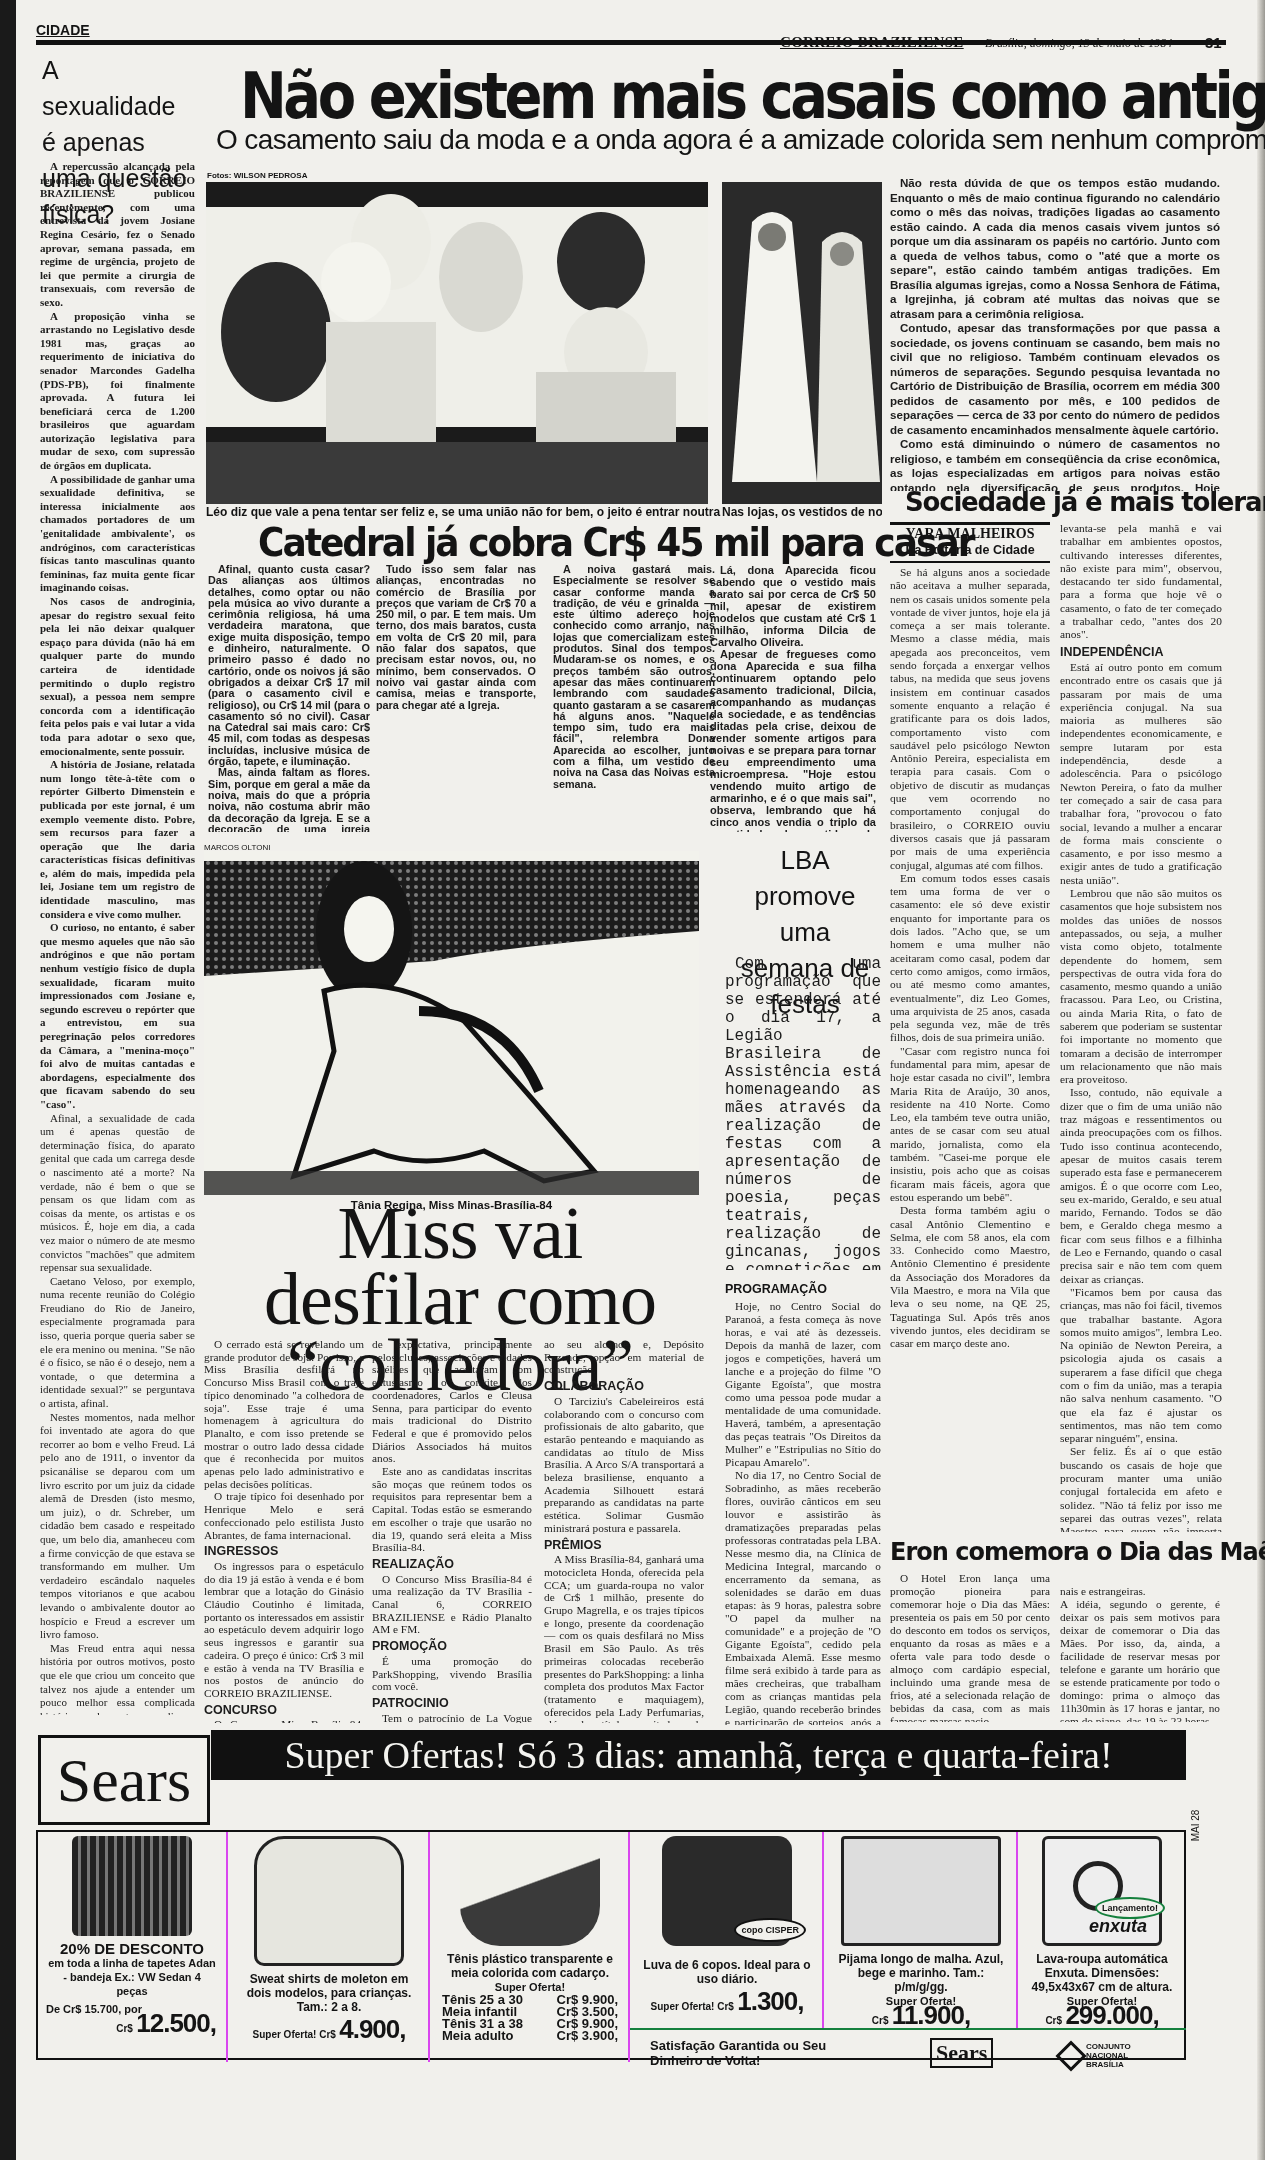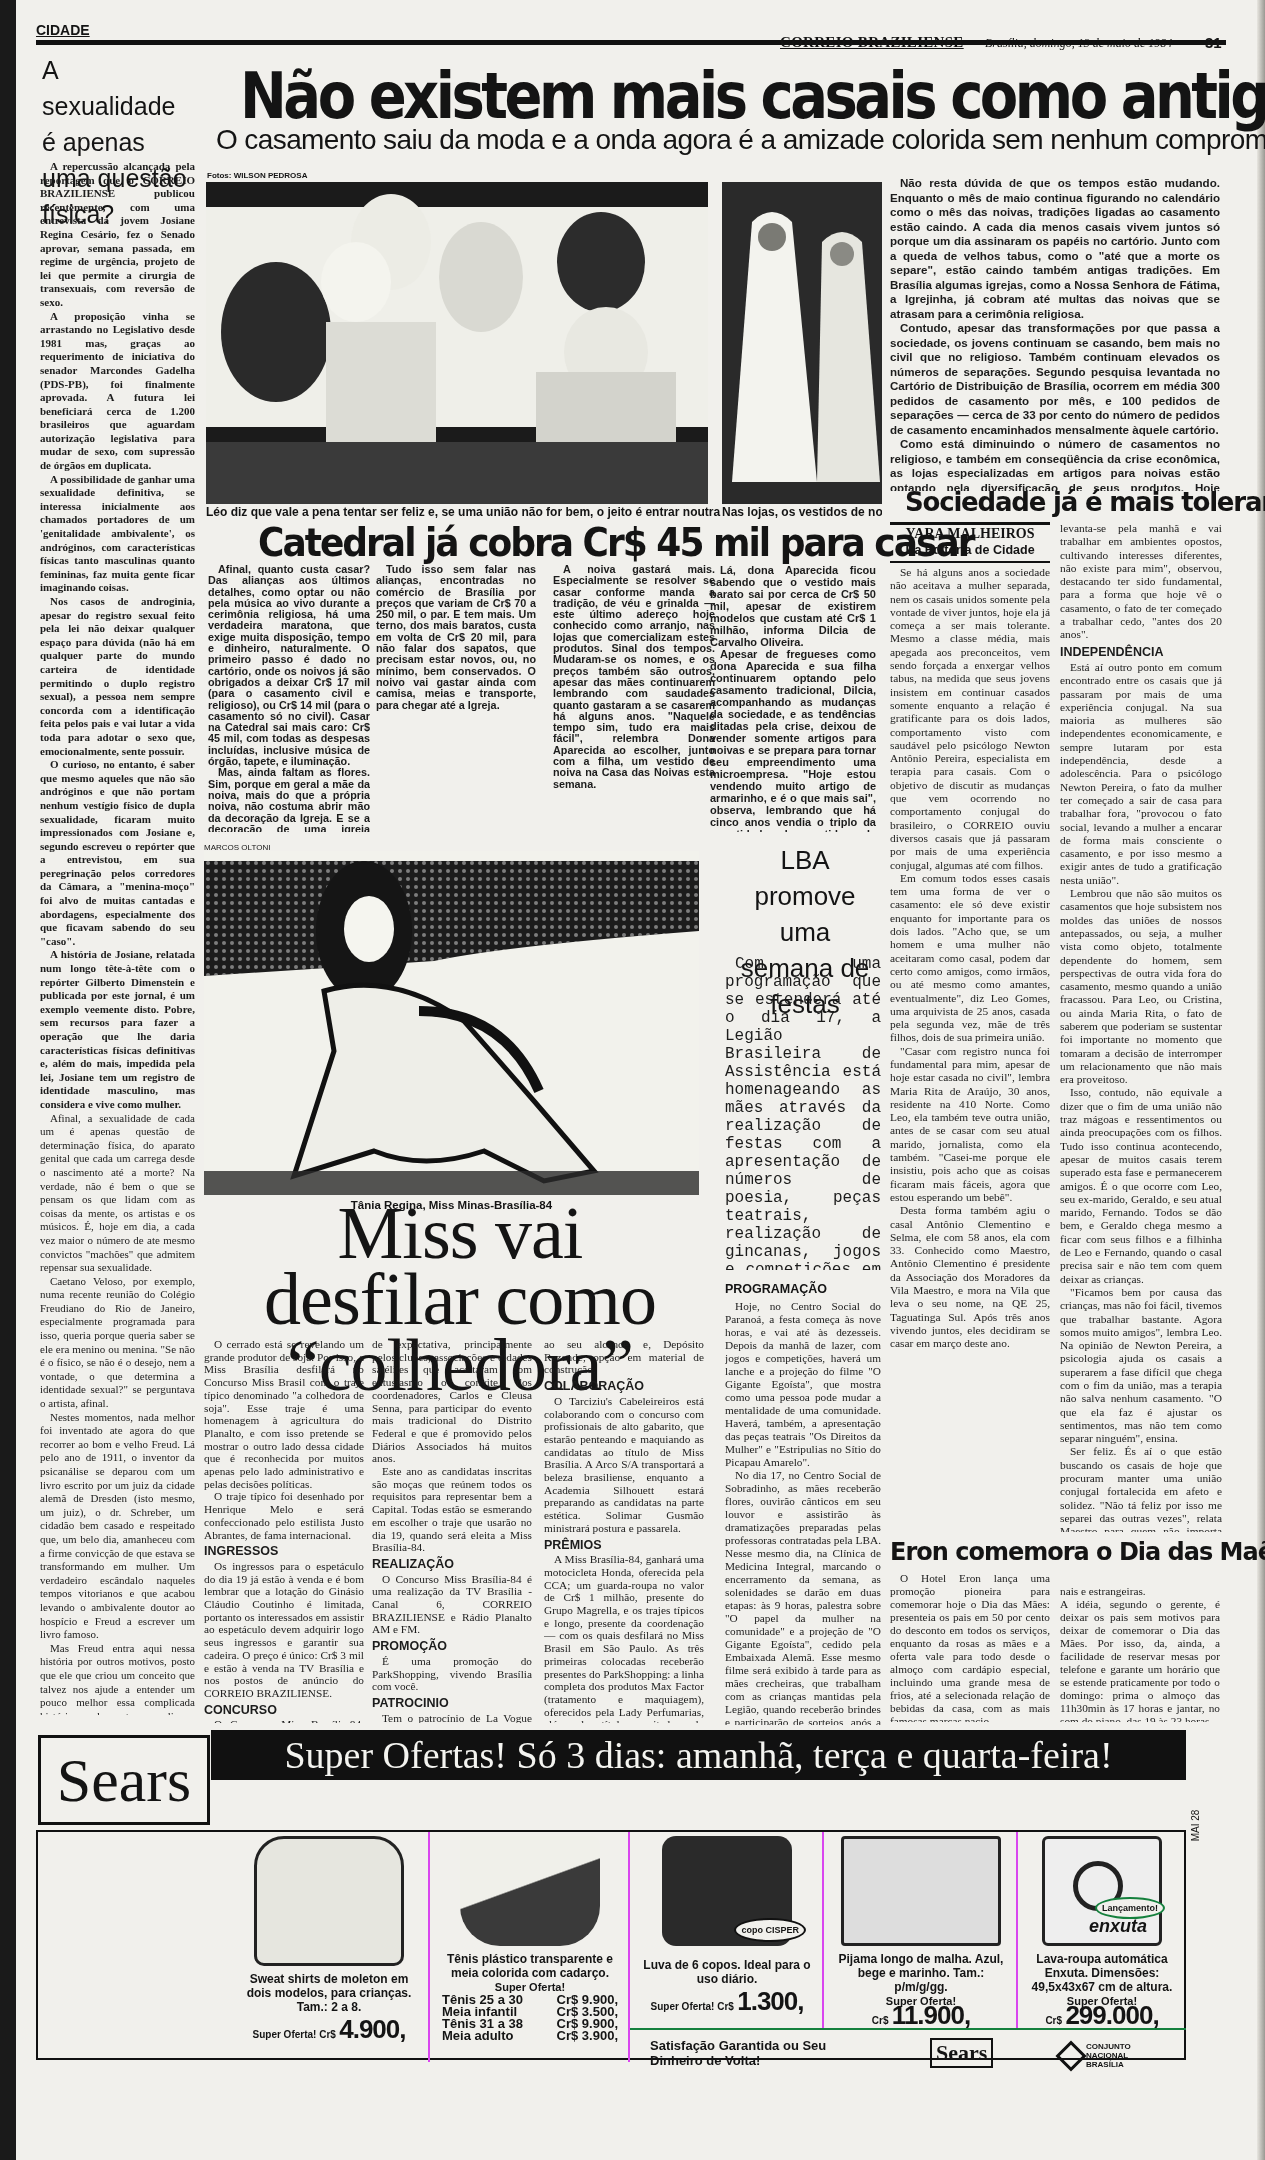--- a/index.html
+++ b/index.html
@@ -57,22 +57,22 @@
 
 <div class="abs head-main">Não existem mais casais como antigamente</div>
 <div class="abs head-sub">O casamento saiu da moda e a onda agora é a amizade colorida sem nenhum compromisso</div>
 
 <div class="abs side-head">A sexualidade é apenas uma questão física?</div>
 <div class="abs col-text" style="left:40px;top:160px;width:155px;height:1555px;font-size:11px;line-height:13.6px;">
   <p>A repercussão alcançada pela reportagem que o CORREIO BRAZILIENSE publicou recentemente, com uma entrevista da jovem Josiane Regina Cesário, fez o Senado aprovar, semana passada, em regime de urgência, projeto de lei que permite a cirurgia de transexuais, com reversão de sexo.</p>
   <p>A proposição vinha se arrastando no Legislativo desde 1981 mas, graças ao requerimento de iniciativa do senador Marcondes Gadelha (PDS-PB), foi finalmente aprovada. A futura lei beneficiará cerca de 1.200 brasileiros que aguardam autorização legislativa para mudar de sexo, com supressão de órgãos em duplicata.</p>
   <p>A possibilidade de ganhar uma sexualidade definitiva, se interessa inicialmente aos chamados portadores de um 'genitalidade ambivalente', os andróginos, com características físicas tanto masculinas quanto femininas, faz muita gente ficar imaginando coisas.</p>
   <p>Nos casos de androginia, apesar do registro sexual feito pela lei não deixar qualquer espaço para dúvida (não há em qualquer parte do mundo carteira de identidade permitindo o duplo registro sexual), a pessoa nem sempre concorda com a identificação feita pelos pais e vai lutar a vida toda para adotar o sexo que, emocionalmente, sente possuir.</p>
+  <p>A história de Josiane, relatada num longo tête-à-tête com o repórter Gilberto Dimenstein e publicada por este jornal, é um exemplo veemente disto. Pobre, sem recursos para fazer a operação que lhe daria características físicas definitivas e, além do mais, impedida pela lei, Josiane tem um registro de identidade masculino, mas considera e vive como mulher.</p>
   <p>O curioso, no entanto, é saber que mesmo aqueles que não são andróginos e que não portam nenhum vestígio físico de dupla sexualidade, ficaram muito impressionados com Josiane e, segundo escreveu o repórter que a entrevistou, em sua peregrinação pelos corredores da Câmara, a "menina-moço" foi alvo de muitas cantadas e abordagens, especialmente dos que ficavam sabendo do seu "caso".</p>
-  <p>A história de Josiane, relatada num longo tête-à-tête com o repórter Gilberto Dimenstein e publicada por este jornal, é um exemplo veemente disto. Pobre, sem recursos para fazer a operação que lhe daria características físicas definitivas e, além do mais, impedida pela lei, Josiane tem um registro de identidade masculino, mas considera e vive como mulher.</p>
   <p style="font-weight:400">Afinal, a sexualidade de cada um é apenas questão de determinação física, do aparato genital que cada um carrega desde o nascimento até a morte? Na verdade, não é bem o que se pensam os que lidam com as coisas da mente, os artistas e os músicos. É, hoje em dia, a cada vez maior o número de ate mesmo convictos "machões" que admitem repensar sua sexualidade.</p>
   <p style="font-weight:400">Caetano Veloso, por exemplo, numa recente reunião do Colégio Freudiano do Rio de Janeiro, especialmente programada para isso, queria porque queria saber se ele era menino ou menina. "Se não é o físico, se não é o desejo, nem a vontade, o que determina a identidade sexual?" se perguntava o artista, afinal.</p>
   <p style="font-weight:400">Nestes momentos, nada melhor foi inventado ate agora do que recorrer ao bom e velho Freud. Lá pelo ano de 1911, o inventor da psicanálise se deparou com um livro escrito por um juiz da cidade alemã de Dresden (isto mesmo, um juiz), o dr. Schreber, um cidadão bem casado e respeitado que, um belo dia, amanheceu com a firme convicção de que estava se transformando em mulher. Um verdadeiro escândalo naqueles tempos vitorianos e que acabou levando o ambivalente doutor ao hospício e Freud a escrever um livro famoso.</p>
   <p style="font-weight:400">Mas Freud entra aqui nessa história por outros motivos, posto que ele que criou um conceito que talvez nos ajude a entender um pouco melhor essa complicada história de transexualismo. Segundo sua teoria da sexualidade infantil, homens e mulheres manifestariam no começo de suas vidas uma sexualidade indefinida, muito capaz de perversão polimorfa que evitaria todas as partes do corpo humano e que só teria um definitivo a partir do período de socialização e da identificação dos meninos com a figura paterna e das meninas com a imagem de sua mãe. Uma questão de erotismo e, se ficam sabendo, que psicologicamente pode ser que proprietamente física.</p>
 
 </div>
 
 <div class="abs credit" style="left:207px;top:171px;">Fotos: WILSON PEDROSA</div>
 <div class="abs photo" style="left:206px;top:182px;width:502px;height:322px;">
   <svg width="502" height="322" viewBox="0 0 502 322">
@@ -208,20 +208,27 @@
 </div>
 <div class="abs col-text light" style="left:1060px;top:1572px;width:160px;height:150px;font-size:11.3px;line-height:13px;white-space:pre-line;">
   <p style="text-indent:0">nais e estrangeiras.
 A idéia, segundo o gerente, é deixar os pais sem motivos para deixar de comemorar o Dia das Mães. Por isso, da, ainda, a facilidade de reservar mesas por telefone e garante um horário que se estende praticamente por todo o domingo: prima o almoço das 11h30min às 17 horas e jantar, no som do piano, das 19 às 23 horas.</p>
 </div>
 
 <div class="abs ad">
   <div class="sears-logo">Sears</div>
   <div class="ad-banner">Super Ofertas! Só 3 dias: amanhã, terça e quarta-feira!</div>
   <div class="ad-frame">
+    <div class="ad-cell" style="left:0;width:190px;">
+      <div class="pic" style="width:120px;height:100px;border-radius:6px;background:repeating-linear-gradient(90deg,#222 0 6px,#777 6px 9px);"></div>
+      <div style="font-size:15px;">20% DE DESCONTO</div>
+      <div style="font-size:11px;padding:0 10px;">em toda a linha de tapetes Adan - bandeja Ex.: VW Sedan 4 peças</div>
+      <div style="text-align:left;padding:4px 8px 0;font-size:11px;">De Cr$ 15.700, por</div>
+      <div style="text-align:right;padding-right:10px;"><span style="font-size:10px">Cr$</span> <span class="price-big">12.500,</span></div>
+    </div>
     <div class="ad-cell" style="left:192px;width:200px;">
       <div class="pic" style="width:150px;height:130px;background:#e6e6df;border:3px solid #222;border-radius:30px 30px 10px 10px;"></div>
       <div style="padding:0 14px;">Sweat shirts de moleton em dois modelos, para crianças. Tam.: 2 a 8.</div>
       <div style="margin-top:8px;"><span style="font-size:10px">Super Oferta! Cr$</span> <span class="price-big">4.900,</span></div>
     </div>
     <div class="ad-cell" style="left:394px;width:198px;">
       <div class="pic" style="width:140px;height:110px;background:linear-gradient(160deg,#f0f0ea 45%,#3a3a3a 46%);border-radius:8px 8px 40px 40px;"></div>
       <div style="padding:0 6px;">Tênis plástico transparente e meia colorida com cadarço.</div>
       <div style="font-size:11px;">Super Oferta!</div>
       <div style="font-size:13px;line-height:12px;padding:0 10px;">

